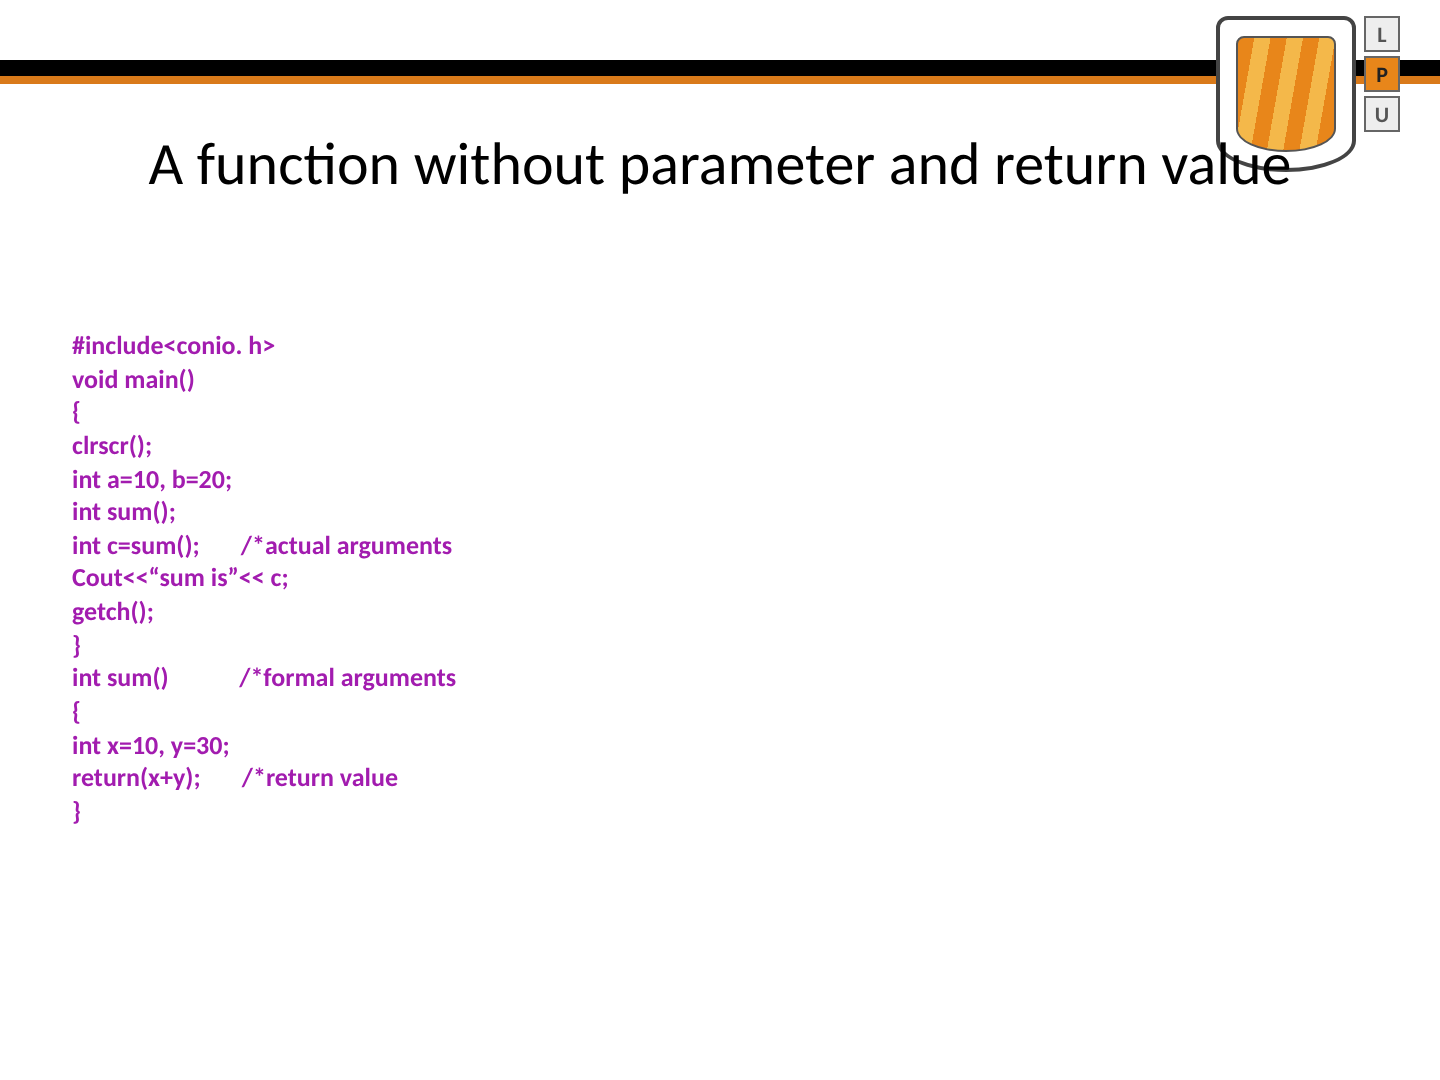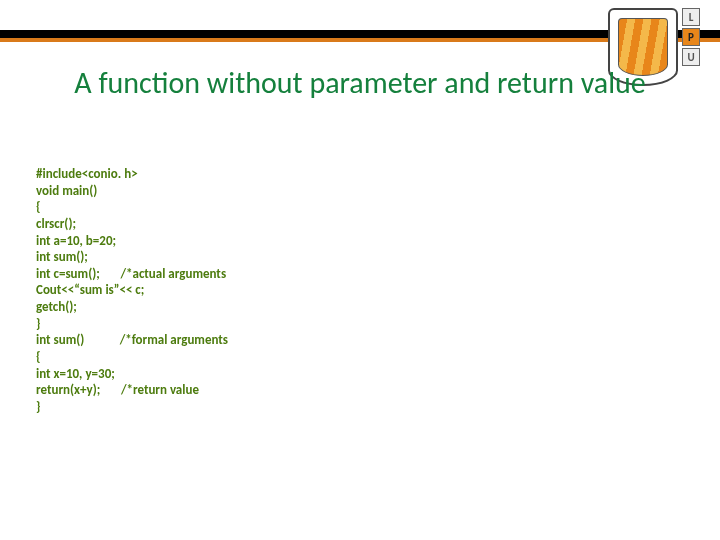--- a/index.html
+++ b/index.html
@@ -76,32 +76,32 @@
       justify-content: center;
     }
     .sq.orange { background: #e8861a; color: #222; }
     .title {
       position: absolute;
       top: 64px;
       left: 0;
       right: 0;
       text-align: center;
       font-size: 30px;
-      color: #15803d;
+      color: #000000;
       font-weight: 400;
       padding: 0 30px;
     }
     .code-block {
       position: absolute;
       top: 166px;
       left: 36px;
       font-size: 13px;
       line-height: 1.28;
       font-weight: 700;
-      color: #4d7c0f;
+      color: #a21caf;
       white-space: pre;
       font-family: Calibri, "Segoe UI", Arial, sans-serif;
     }
   </style>
 </head>
 <body>
 
 <div class="top-border"></div>
 <div class="orange-line"></div>
 

